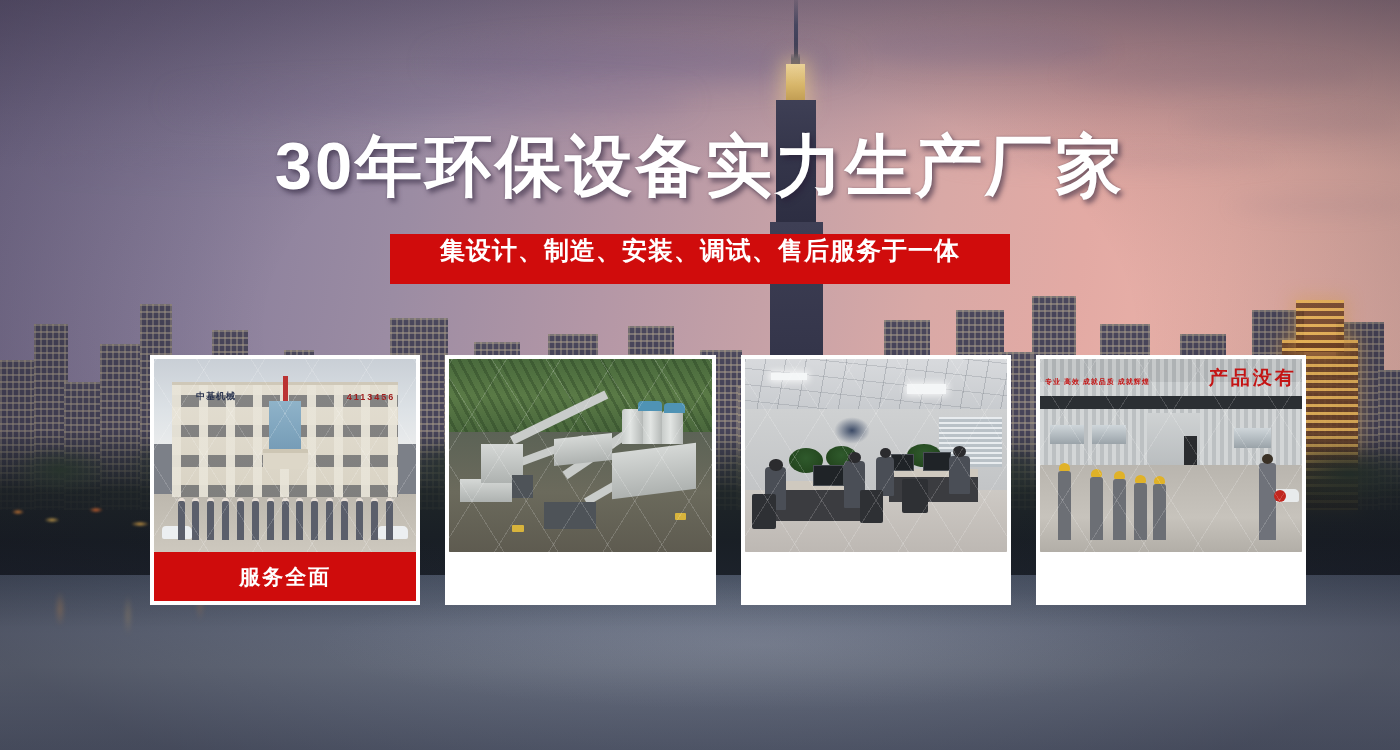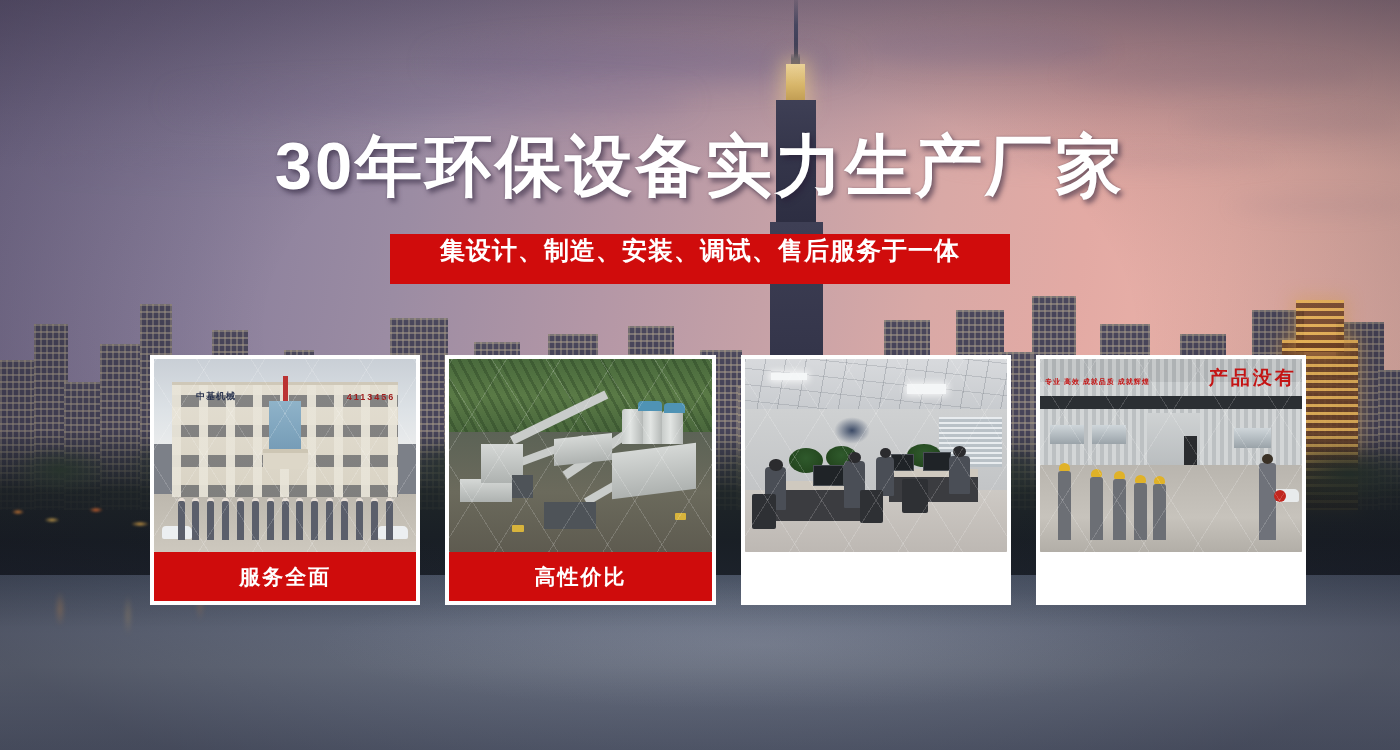--- a/index.html
+++ b/index.html
@@ -486,21 +486,20 @@
         <div class="p2-silo" style="left:81%; top:27%; width:8%;  height:17%;"></div>
         <div class="p2-silo-cap" style="left:72%; top:22%; width:9%; height:5%;"></div>
         <div class="p2-silo-cap" style="left:82%; top:23%; width:8%; height:5%;"></div>
 
         <div class="p2-dark" style="left:36%; top:74%; width:20%; height:14%;"></div>
         <div class="p2-dark" style="left:24%; top:60%; width:8%;  height:12%;"></div>
         <div class="p2-yellow" style="left:24%; top:86%; width:12px; height:7px;"></div>
         <div class="p2-yellow" style="left:86%; top:80%; width:11px; height:7px;"></div>
         <div class="wm"></div>
       </div>
-      <div class="card-label">高性价比</div>
     </div>
 
     <div class="card">
       <div class="card-photo">
         <div class="p3-ceil"></div>
         <div class="p3-ceil-grid"></div>
         <div class="p3-light" style="left:10%; top:7%;  width:14%; height:4%;"></div>
         <div class="p3-light" style="left:62%; top:13%; width:15%; height:5%;"></div>
         <div class="p3-wall"></div>
         <div class="p3-logo"></div>

